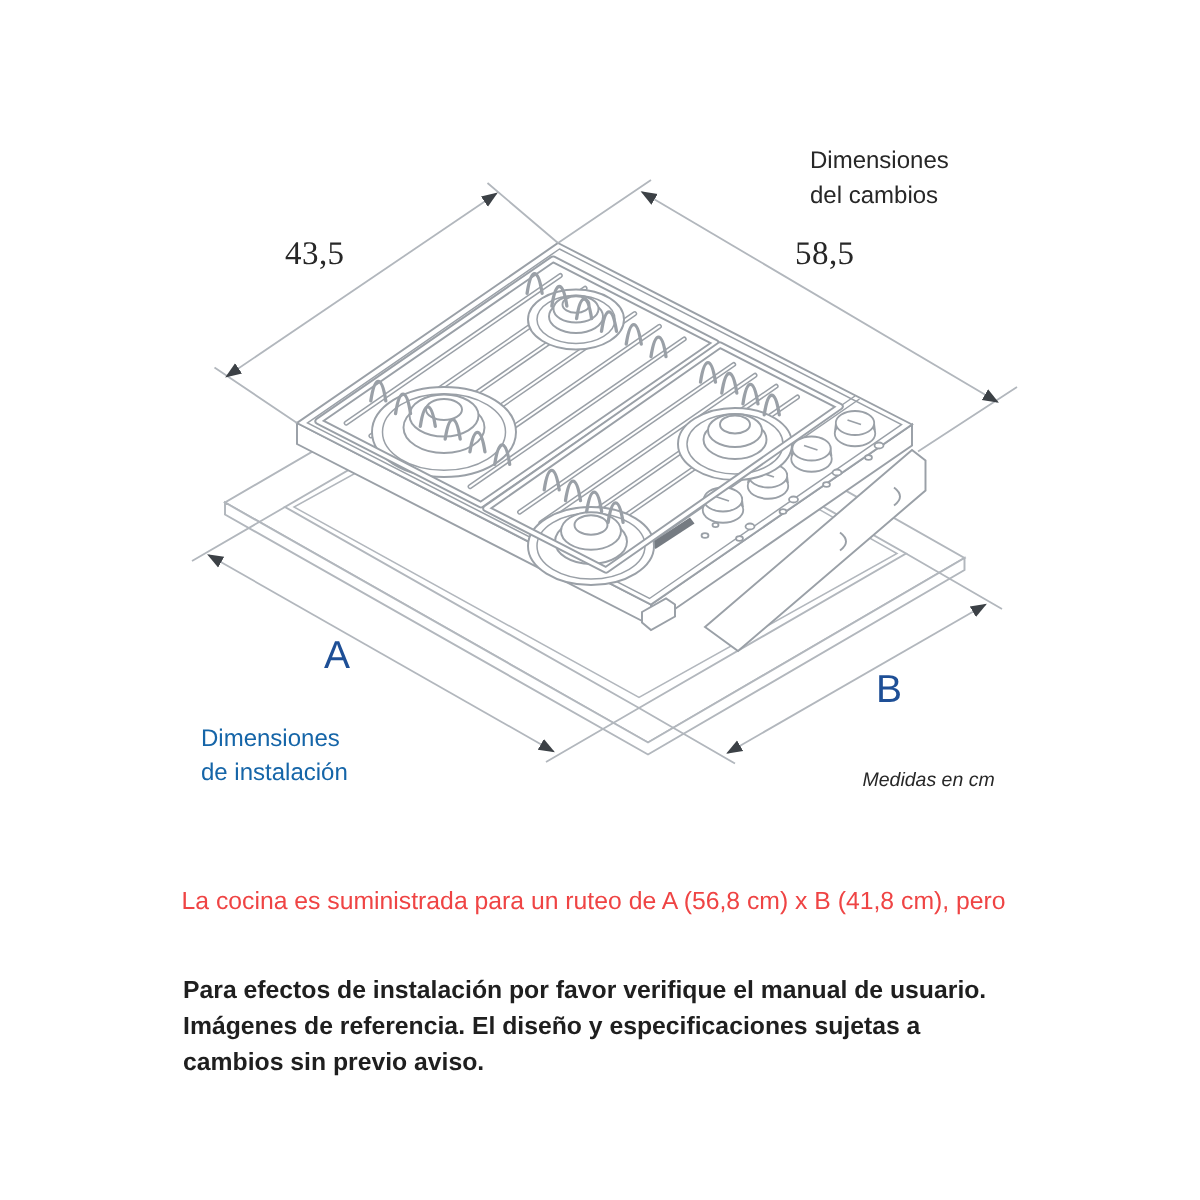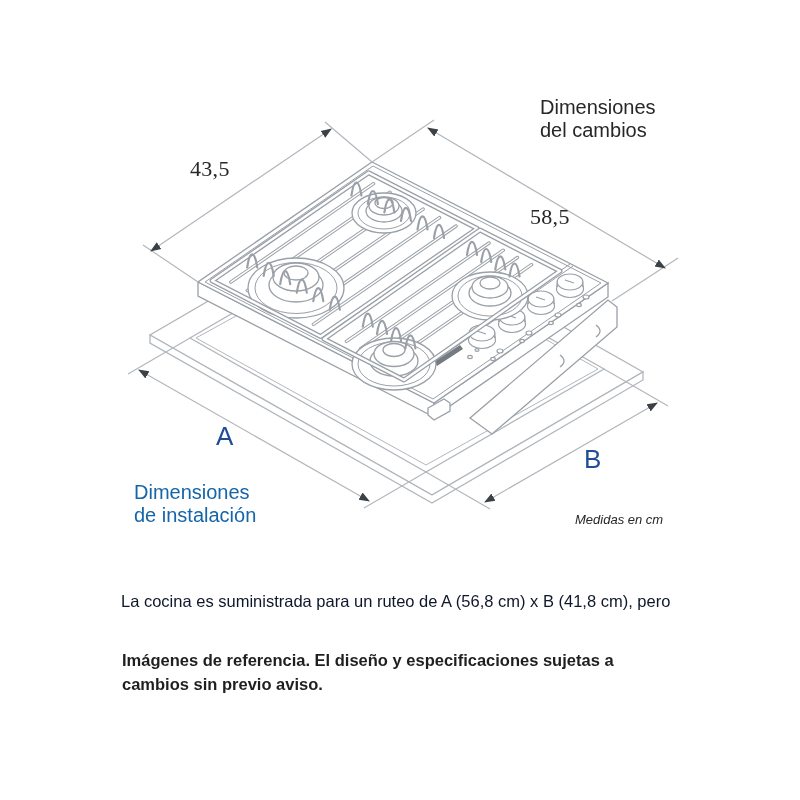--- a/index.html
+++ b/index.html
@@ -5,24 +5,24 @@
   html,body{margin:0;padding:0;background:#ffffff;}
   body{width:800px;height:800px;position:relative;overflow:hidden;
        font-family:"Liberation Sans","DejaVu Sans",sans-serif;color:#272727;}
   .stage{position:absolute;left:0;top:0;width:800px;height:800px;}
   svg{position:absolute;left:0;top:0;}
   .lbl{position:absolute;white-space:pre;}
   .lbl-dark{color:#272727;}
   .lbl-blue{color:#1565a8;}
   .lbl-navy{color:#1e4f96;}
   .dim-num{font-size:22px;letter-spacing:.3px;font-family:Liberation Serif, serif;}
-  .caption{font-size:20px;line-height:23px;}
+  .caption{font-size:16px;line-height:23px;}
   .units{font-size:13px;font-style:italic;}
   .ab{font-size:26px;}
-  .para{position:absolute;font-size:16.5px;line-height:24px;color:#0f172a;}
+  .para{position:absolute;font-size:16.5px;line-height:24px;color:#ef4444;}
   .para.bold{font-weight:bold;color:#1f1f1f;}
 </style>
 </head>
 <body>
 
 <div class="stage">
 
 <svg width="800" height="800" viewBox="0 0 800 800">
   <defs>
     <marker id="arw" viewBox="0 0 10 10" refX="9" refY="5" markerWidth="9" markerHeight="9" orient="auto-start-reverse">
@@ -154,31 +154,32 @@
     <path d="M372,162 L325,122 M198,282 L143,245"></path>
     <path d="M372,162 L434,120 M612,301 L678,258"></path>
     <line x1="331" y1="129" x2="151" y2="251" marker-start="url(#arw)" marker-end="url(#arw)"></line>
     <line x1="428" y1="128" x2="665" y2="268" marker-start="url(#arw)" marker-end="url(#arw)"></line>
   </g>
 </svg>
 
 <div class="lbl lbl-dark caption" style="left:540px;top:96px;"><span>Dimensiones</span><br><span>del cambios</span></div>
 
 <div class="lbl lbl-dark dim-num" style="left:190px;top:156px;">43,5</div>
-<div class="lbl lbl-dark dim-num" style="left:530px;top:156px;margin-top:48px;">58,5</div>
+<div class="lbl lbl-dark dim-num" style="left:530px;top:156px;">58,5</div>
 
 <div class="lbl lbl-navy ab" style="left:216px;top:421px;">A</div>
 <div class="lbl lbl-navy ab" style="left:584px;top:444px;">B</div>
 
 <div class="lbl lbl-blue caption" style="left:134px;top:481px;"><span>Dimensiones</span><br><span>de instalación</span></div>
 
 <div class="lbl lbl-dark units" style="left:575px;top:512px;">Medidas en cm</div>
 
 <div class="para" style="left:121px;top:589px;width:610px;">
   <div>La cocina es suministrada para un ruteo de A (56,8 cm) x B (41,8 cm), pero</div>
 </div>
 
 <div class="para bold" style="left:122px;top:648px;width:610px;">
+  <div>Para efectos de instalación por favor verifique el manual de usuario.</div>
   <div>Imágenes de referencia. El diseño y especificaciones sujetas a</div>
   <div>cambios sin previo aviso.</div>
 </div>
 
 </div>
 
 </body></html>

